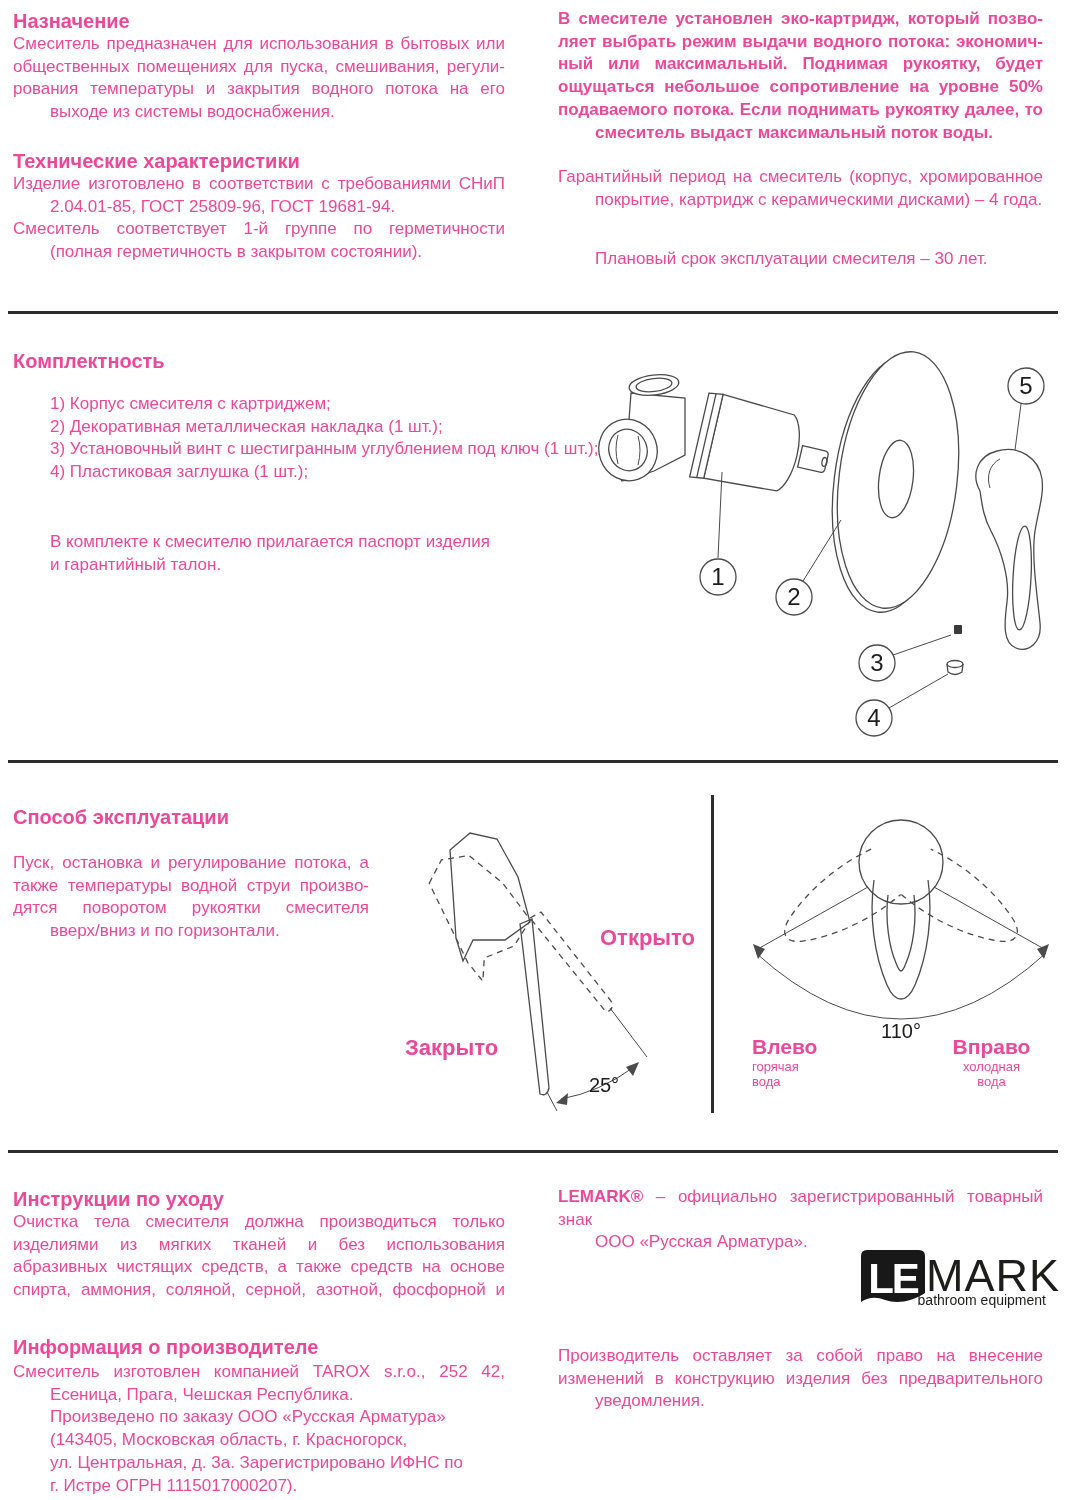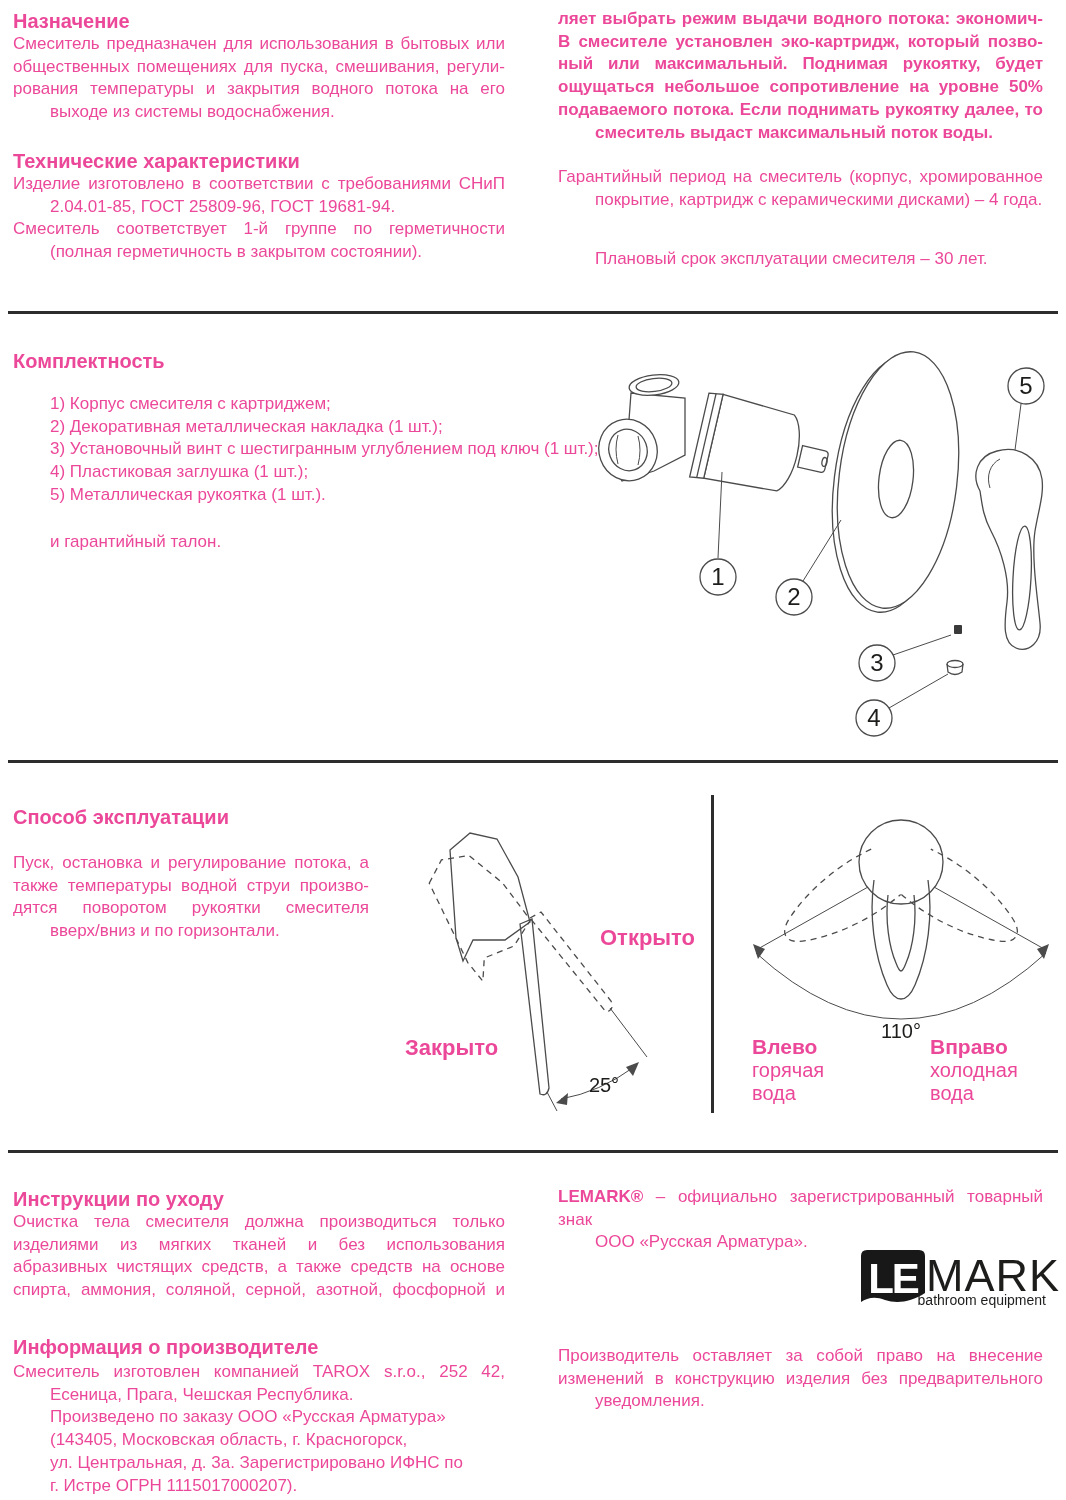--- a/index.html
+++ b/index.html
@@ -5,21 +5,21 @@
   html,body { margin:0; padding:0; background:#fff; }
   .page { position:relative; width:1066px; height:1500px; background:#fff;
           font-family:"Liberation Sans", sans-serif; color:#ec4899; overflow:hidden; }
   .h  { position:absolute; font-weight:bold; font-size:20px; white-space:nowrap; }
   .para { position:absolute; font-size:17px; line-height:22.7px; }
   .ln { min-height:22.7px; }
   .j  { text-align:justify; text-align-last:justify; }
   .b  { font-weight:bold; }
   .nw { white-space:nowrap;margin-left:37px; }
   .lbl { position:absolute; font-weight:bold; font-size:22px; white-space:nowrap; }
-  .sub { font-weight:normal; font-size:20px; }
+  .sub { font-weight:normal; font-size:13px; }
   .hr { position:absolute; left:8px; width:1050px; height:3px; background:#2d2d2d; }
   .vr { position:absolute; width:3px; background:#2d2d2d; }
   svg { position:absolute; overflow:visible; }
   svg * { vector-effect:non-scaling-stroke; }
   .draw { stroke:#4b4b4b; stroke-width:1.3; fill:none; }
   .wfill { fill:#ffffff; }
   .dash { stroke-dasharray:6 5; }
   .thin { stroke-width:1; }
   .num { font-family:"Liberation Sans",sans-serif; font-size:24px; fill:#1d1d1b; }
   .logo-mark { font-family:"Liberation Sans",sans-serif; }
@@ -39,22 +39,22 @@
 
   <div class="h" style="left:13px;top:150px">Технические характеристики</div>
   <div class="para" style="left:13px;top:173px;width:492px">
     <div class="ln j">Изделие изготовлено в соответствии с требованиями СНиП</div>
     <div class="ln nw">2.04.01-85, ГОСТ 25809-96, ГОСТ 19681-94.</div>
     <div class="ln j">Смеситель соответствует 1-й группе по герметичности</div>
     <div class="ln nw">(полная герметичность в закрытом состоянии).</div>
   </div>
 
   <div class="para b" style="left:558px;top:8px;width:485px">
+    <div class="ln j">В смесителе установлен эко-картридж, который позво-</div>
     <div class="ln j">ляет выбрать режим выдачи водного потока: экономич-</div>
-    <div class="ln j">В смесителе установлен эко-картридж, который позво-</div>
     <div class="ln j">ный или максимальный. Поднимая рукоятку, будет</div>
     <div class="ln j">ощущаться небольшое сопротивление на уровне 50%</div>
     <div class="ln j">подаваемого потока. Если поднимать рукоятку далее, то</div>
     <div class="ln nw">смеситель выдаст максимальный поток воды.</div>
   </div>
 
   <div class="para" style="left:558px;top:166px;width:485px">
     <div class="ln j">Гарантийный период на смеситель (корпус, хромированное</div>
     <div class="ln nw">покрытие, картридж с керамическими дисками) – 4 года.</div>
   </div>
@@ -62,23 +62,23 @@
   <div class="para nw" style="left:558px;top:248px;width:485px">Плановый срок эксплуатации смесителя – 30 лет.</div>
 
   <div class="hr" style="top:311px"></div>
 
   <div class="h" style="left:13px;top:350px">Комплектность</div>
   <div class="para" style="left:13px;top:393px;width:492px">
     <div class="ln nw">1) Корпус смесителя с картриджем;</div>
     <div class="ln nw">2) Декоративная металлическая накладка (1 шт.);</div>
     <div class="ln nw">3) Установочный винт с шестигранным углублением под ключ (1 шт.);</div>
     <div class="ln nw">4) Пластиковая заглушка (1 шт.);</div>
-    <div class="ln nw">5) Металлическая рукоятка (1 шт.).</div>
   </div>
   <div class="para" style="left:13px;top:531px;width:492px">
+    <div class="ln nw">В комплекте к смесителю прилагается паспорт изделия</div>
     <div class="ln nw">и гарантийный талон.</div>
   </div>
 
   <svg style="left:588px;top:338px" width="470" height="412" viewBox="0 0 470 412">
     <g class="draw">
       <path class="wfill" d="M 43,55 L 41,82 L 22,97 L 16,112 L 34,143 L 66,133 L 97,117 L 97,60 Z"></path>
       <ellipse class="wfill" cx="66" cy="47" rx="25" ry="10" transform="rotate(-7 66 47)"></ellipse>
       <ellipse class="wfill" cx="66" cy="47" rx="18" ry="6.5" transform="rotate(-7 66 47)"></ellipse>
       <ellipse class="wfill" cx="40" cy="112" rx="29" ry="31" transform="rotate(-20 40 112)"></ellipse>
       <ellipse class="wfill" cx="40" cy="112" rx="19" ry="21" transform="rotate(-20 40 112)"></ellipse>
@@ -193,21 +193,21 @@
       <polygon points="309,149 297,154 304,164" fill="#4b4b4b" stroke="none"></polygon>
     </g>
     <text x="161" y="243" text-anchor="middle" font-size="20" fill="#1d1d1b">110°</text>
   </svg>
 
   <div class="lbl" style="left:752px;top:1035px;font-size:21px">
     <div>Влево</div>
     <div class="sub">горячая</div>
     <div class="sub">вода</div>
   </div>
-  <div class="lbl" style="left:930px;top:1035px;width:123px;text-align:left;font-size:21px">
+  <div class="lbl" style="left:930px;top:1035px;width:123px;text-align:center;font-size:21px">
     <div>Вправо</div>
     <div class="sub">холодная</div>
     <div class="sub">вода</div>
   </div>
 
   <div class="hr" style="top:1150px"></div>
 
   <div class="h" style="left:13px;top:1188px">Инструкции по уходу</div>
   <div class="para" style="left:13px;top:1211px;width:492px">
     <div class="ln j">Очистка тела смесителя должна производиться только</div>

